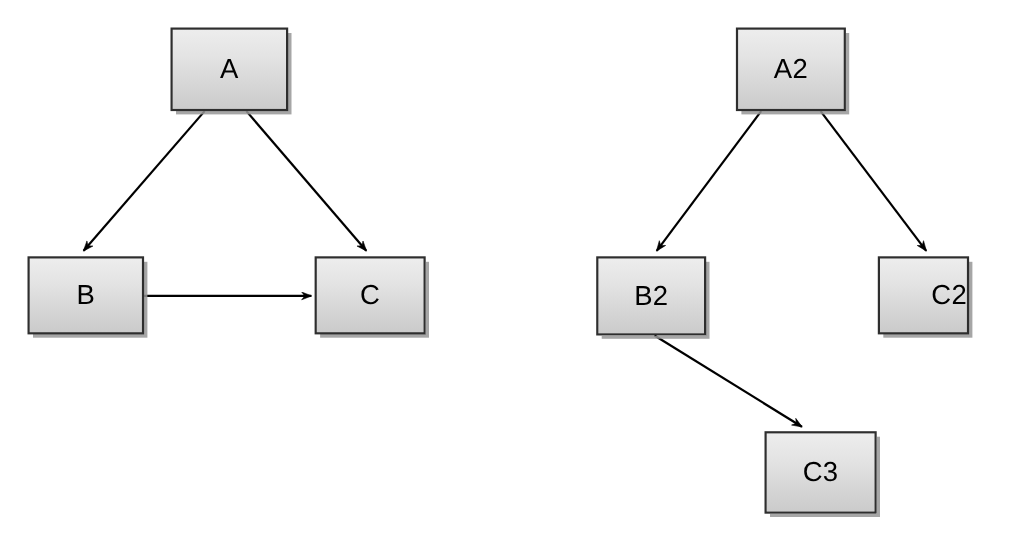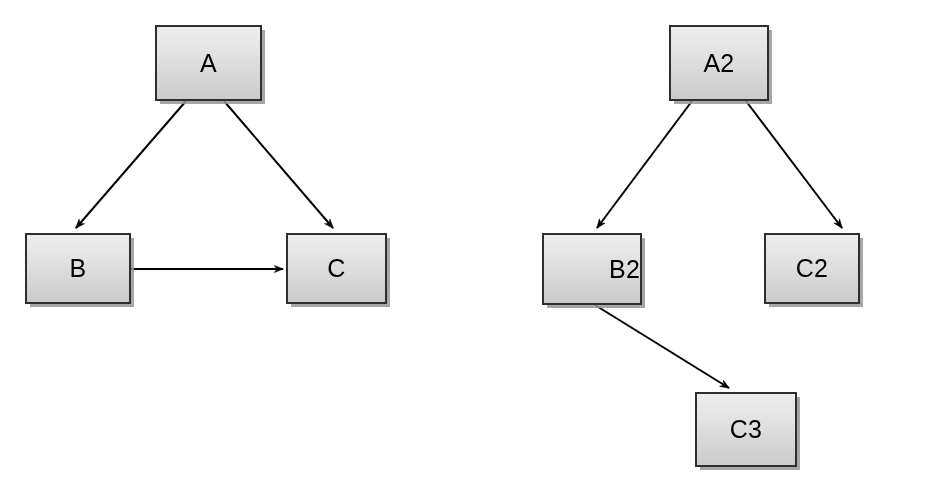--- a/index.html
+++ b/index.html
@@ -77,25 +77,25 @@
   </div>
 
   <div class="node" style="left:286px; top:233px; width:101px; height:71px;">
     <span class="node-label">C</span>
   </div>
 
   <div class="node" style="left:669px; top:25px; width:100px; height:76px;align-items:center;">
     <span class="node-label">A2</span>
   </div>
 
-  <div class="node" style="left:542px; top:233px; width:100px; height:72px;justify-content:flex-end;">
+  <div class="node" style="left:542px; top:233px; width:100px; height:72px;">
     <span class="node-label">B2</span>
   </div>
 
-  <div class="node" style="left:764px; top:233px; width:96px; height:71px;">
+  <div class="node" style="left:798px; top:233px; width:83px; height:71px;justify-content:flex-end;">
     <span class="node-label">C2</span>
   </div>
 
   <div class="node" style="left:675px; top:392px; width:102px; height:75px;margin-left:20px;">
     <span class="node-label">C3</span>
   </div>
 
 </div>
 
 </body></html>

